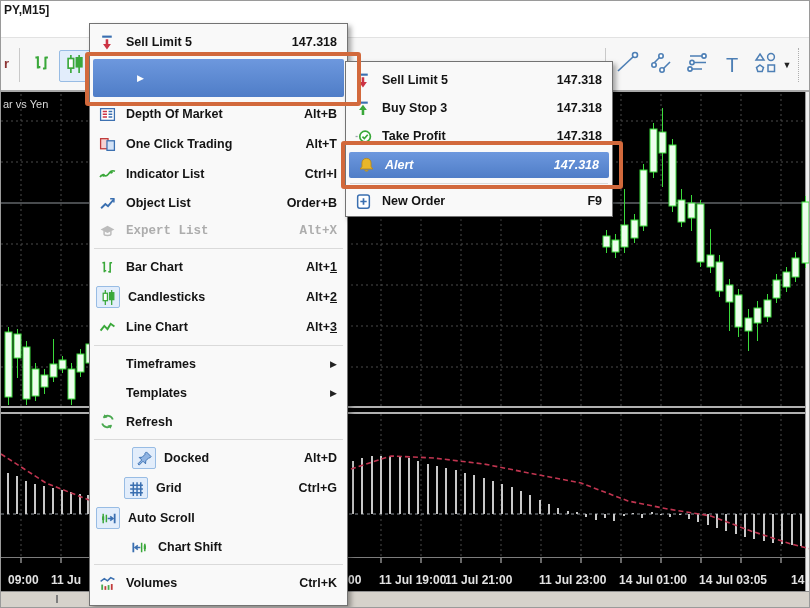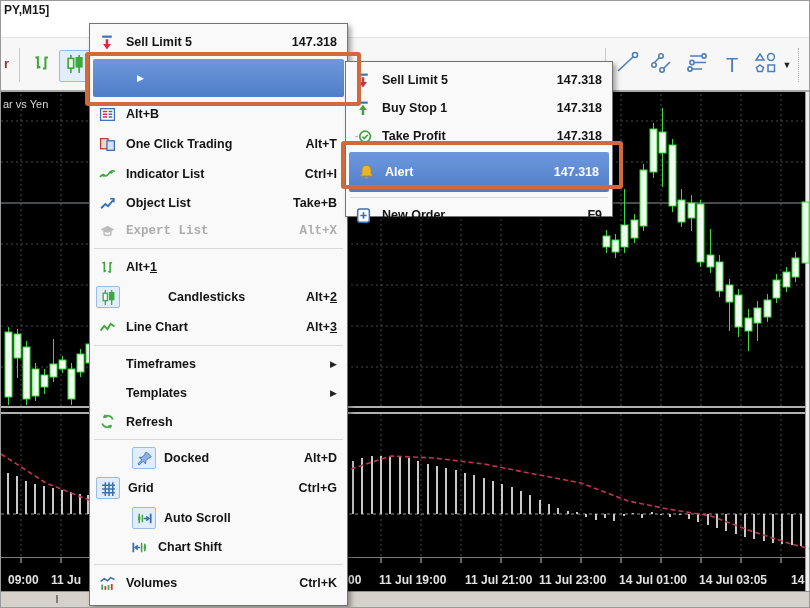--- a/index.html
+++ b/index.html
@@ -256,21 +256,21 @@
       <line x1="791" y1="513" x2="791" y2="544" stroke="#c9c9c9" stroke-width="2"></line>
       <line x1="800" y1="513" x2="800" y2="545" stroke="#c9c9c9" stroke-width="2"></line>
       <polyline points="0,453 45,482 88,499" fill="none" stroke="#c13550" stroke-width="1.6" stroke-dasharray="5,3"></polyline>
       <polyline points="350,468 390,455 433,457 483,463 533,473 580,482 627,500 667,508 710,515 750,530 790,543 810,548" fill="none" stroke="#c13550" stroke-width="1.6" stroke-dasharray="5,3"></polyline>
     </svg>
   <div id="axis-labels">
       <div class="axis-label" style="left: 7px;">09:00</div>
       <div class="axis-label" style="left: 50px;">11 Ju</div>
       <div class="axis-label" style="left: 347px;">00</div>
       <div class="axis-label" style="left: 378px;">11 Jul 19:00</div>
-      <div class="axis-label" style="left: 464px;">11 Jul 21:00</div>
+      <div class="axis-label" style="left: 444px;">11 Jul 21:00</div>
       <div class="axis-label" style="left: 538px;">11 Jul 23:00</div>
       <div class="axis-label" style="left: 618px;">14 Jul 01:00</div>
       <div class="axis-label" style="left: 698px;">14 Jul 03:05</div>
       <div class="axis-label" style="left: 790px;">14 J</div>
     </div>
 
   <div id="toolbar">
     <span id="neworder-frag">r</span>
     <div class="tsep" style="left:18px"></div>
     <div class="tbtn" style="left:26px">
@@ -362,20 +362,21 @@
         <span class="arr">▶</span>
       </div>
       <div class="mi" style="height: 30px;">
         <span class="ic">
           <svg width="17" height="17" viewBox="0 0 16 16">
             <rect x="1.5" y="2.5" width="13" height="11" fill="#fff" stroke="#3a6fb0" stroke-width="1.2"></rect>
             <path d="M3.5 5.2 h4 M3.5 7.8 h4 M3.5 10.4 h4" stroke="#cc3344" stroke-width="1.4"></path>
             <path d="M9 5.2 h3.5 M9 7.8 h3.5 M9 10.4 h3.5" stroke="#3a6fb0" stroke-width="1.4"></path>
           </svg>
         </span>
+        <span class="lbl">Depth Of Market</span>
         <span class="rt">Alt+B</span>
       </div>
       <div class="mi" style="height: 30px;">
         <span class="ic">
           <svg width="17" height="17" viewBox="0 0 16 16">
             <rect x="1.5" y="2.5" width="7" height="9.5" fill="#f6d2d2" stroke="#c03a3a" stroke-width="1.2"></rect>
             <rect x="7.5" y="4.5" width="7" height="9" fill="#d3e2f6" stroke="#3a6fb0" stroke-width="1.2"></rect>
           </svg>
         </span>
         <span class="lbl">One Click Trading</span>
@@ -393,44 +394,45 @@
         <span class="rt">Ctrl+I</span>
       </div>
       <div class="mi" style="height: 28px;">
         <span class="ic">
           <svg width="17" height="17" viewBox="0 0 16 16">
             <path d="M2 12.5 l4 -4 2.5 2 5.5 -6.5" stroke="#3a6fb0" stroke-width="1.8" fill="none"></path>
             <path d="M10.5 3.5 h3.5 v3.5" fill="none" stroke="#3a6fb0" stroke-width="1.4"></path>
           </svg>
         </span>
         <span class="lbl">Object List</span>
-        <span class="rt">Take+B</span>
+        <span class="rt">Order+B</span>
       </div>
       <div class="mi dis" style="height: 28px; font-family: Liberation Mono, monospace;">
         <span class="ic">
           <svg width="17" height="17" viewBox="0 0 16 16">
             <path d="M8 2.5 L14.5 6 8 9.5 1.5 6 z" fill="#bcbcbc"></path>
             <path d="M4.8 7.5 v3.2 c0 1.4 6.4 1.4 6.4 0 V7.5" fill="none" stroke="#bcbcbc" stroke-width="1.4"></path>
           </svg>
         </span>
         <span class="lbl">Expert List</span>
         <span class="rt">Alt+X</span>
       </div>
       <div class="msep">
         <div></div>
       </div>
       <div class="mi" style="height: 30px;">
         <span class="ic">
           <svg width="17" height="17" viewBox="0 0 16 16">
             <path d="M5 2.5 v10 M3.2 3.5 h1.8 M5 11 h1.8 M10.5 3 v10 M8.7 12 h1.8 M10.5 3.5 h1.8" stroke="#3aa83a" stroke-width="1.5" fill="none"></path>
           </svg>
         </span>
+        <span class="lbl">Bar Chart</span>
         <span class="rt">Alt+<u>1</u></span>
       </div>
-      <div class="mi" style="height: 30px; gap: 40px;">
+      <div class="mi" style="height: 30px;">
         <span class="ic iconbox">
           <svg width="17" height="17" viewBox="0 0 16 16">
             <g stroke="#3aa83a" stroke-width="1.2">
               <path d="M5 1 v14 M11 1 v14"></path>
               <rect x="3" y="4" width="4" height="7" fill="#fff"></rect>
               <rect x="9" y="3.5" width="4" height="6.5" fill="#3aa83a"></rect>
             </g>
           </svg>
         </span>
         <span class="lbl">Candlesticks</span>
@@ -472,30 +474,30 @@
       </div>
       <div class="mi" style="height: 30px; padding-left: 36px;">
         <span class="ic iconbox">
           <svg width="17" height="17" viewBox="0 0 16 16">
             <path d="M9.8 1.8 L14.2 6.2 12.8 7.6 12.2 7.2 9.2 10.2 9 13 6.6 10.6 3 14.2 1.8 13 5.4 9.4 3 7 5.8 6.8 8.8 3.8 8.4 3.2 z" fill="#8fb3e2" stroke="#3a6fb0" stroke-width="0.9"></path>
           </svg>
         </span>
         <span class="lbl">Docked</span>
         <span class="rt">Alt+D</span>
       </div>
-      <div class="mi" style="height: 30px;">
+      <div class="mi" style="height: 30px; padding-left: 28px;">
         <span class="ic iconbox">
           <svg width="17" height="17" viewBox="0 0 16 16">
             <path d="M2 5 h12 M2 8.5 h12 M2 12 h12 M5 2 v13 M8.5 2 v13 M12 2 v13" stroke="#3a6fb0" stroke-width="1.4"></path>
           </svg>
         </span>
         <span class="lbl">Grid</span>
         <span class="rt">Ctrl+G</span>
       </div>
-      <div class="mi" style="height: 30px; margin-left: 36px;">
+      <div class="mi" style="height: 30px;">
         <span class="ic iconbox">
           <svg width="17" height="17" viewBox="0 0 16 16">
             <path d="M3 3.5 v9 M6 4.5 v7" stroke="#3aa83a" stroke-width="1.4"></path>
             <rect x="2" y="6" width="2" height="3.5" fill="#3aa83a"></rect>
             <path d="M7.2 8 h4.2 M9.6 6 l2.6 2 -2.6 2" stroke="#3a6fb0" stroke-width="1.4" fill="none"></path>
             <path d="M13.8 3.5 v9" stroke="#3a6fb0" stroke-width="1.7"></path>
           </svg>
         </span>
         <span class="lbl">Auto Scroll</span>
       </div>
@@ -538,35 +540,35 @@
         <span class="lbl">Sell Limit 5</span>
         <span class="rt">147.318</span>
       </div>
       <div class="mi" style="height: 28px;">
         <span class="ic">
           <svg width="17" height="17" viewBox="0 0 16 16">
             <rect x="3" y="1.5" width="9" height="2" fill="#3a6fb0"></rect>
             <path d="M7.5 4.5 L11.2 9.5 H8.7 V14 H6.3 V9.5 H3.8 z" fill="#3aa83a"></path>
           </svg>
         </span>
-        <span class="lbl">Buy Stop 1</span>
+        <span class="lbl">Buy Stop 3</span>
         <span class="rt">147.318</span>
       </div>
       <div class="mi" style="height: 28px;">
         <span class="ic">
           <svg width="17" height="17" viewBox="0 0 16 16">
             <path d="M0.5 8 h3" stroke="#9aa4ae" stroke-width="1.2" stroke-dasharray="2,1.5"></path>
             <circle cx="9.5" cy="8" r="5" fill="#fff" stroke="#3aa83a" stroke-width="1.6"></circle>
             <path d="M7 8.2 l1.8 1.8 3.2-3.6" stroke="#3aa83a" stroke-width="1.6" fill="none"></path>
           </svg>
         </span>
         <span class="lbl">Take Profit</span>
         <span class="rt">147.318</span>
       </div>
-      <div class="mi hl" style="height: 40px;">
+      <div class="mi hl" style="height: 26px; font-style: italic;">
         <span class="ic">
           <svg width="17" height="17" viewBox="0 0 16 16">
             <path d="M8 1.3 c2.7 0 4.3 1.9 4.3 4.4 v3.2 l1.6 2.4 H2.1 l1.6 -2.4 V5.7 C3.7 3.2 5.3 1.3 8 1.3 z" fill="#e8b62a" stroke="#b3871b" stroke-width="0.8"></path>
             <path d="M6.4 12.4 a1.7 1.7 0 0 0 3.2 0 z" fill="#e8b62a" stroke="#b3871b" stroke-width="0.6"></path>
           </svg>
         </span>
         <span class="lbl">Alert</span>
         <span class="rt">147.318</span>
       </div>
       <div class="msep">

